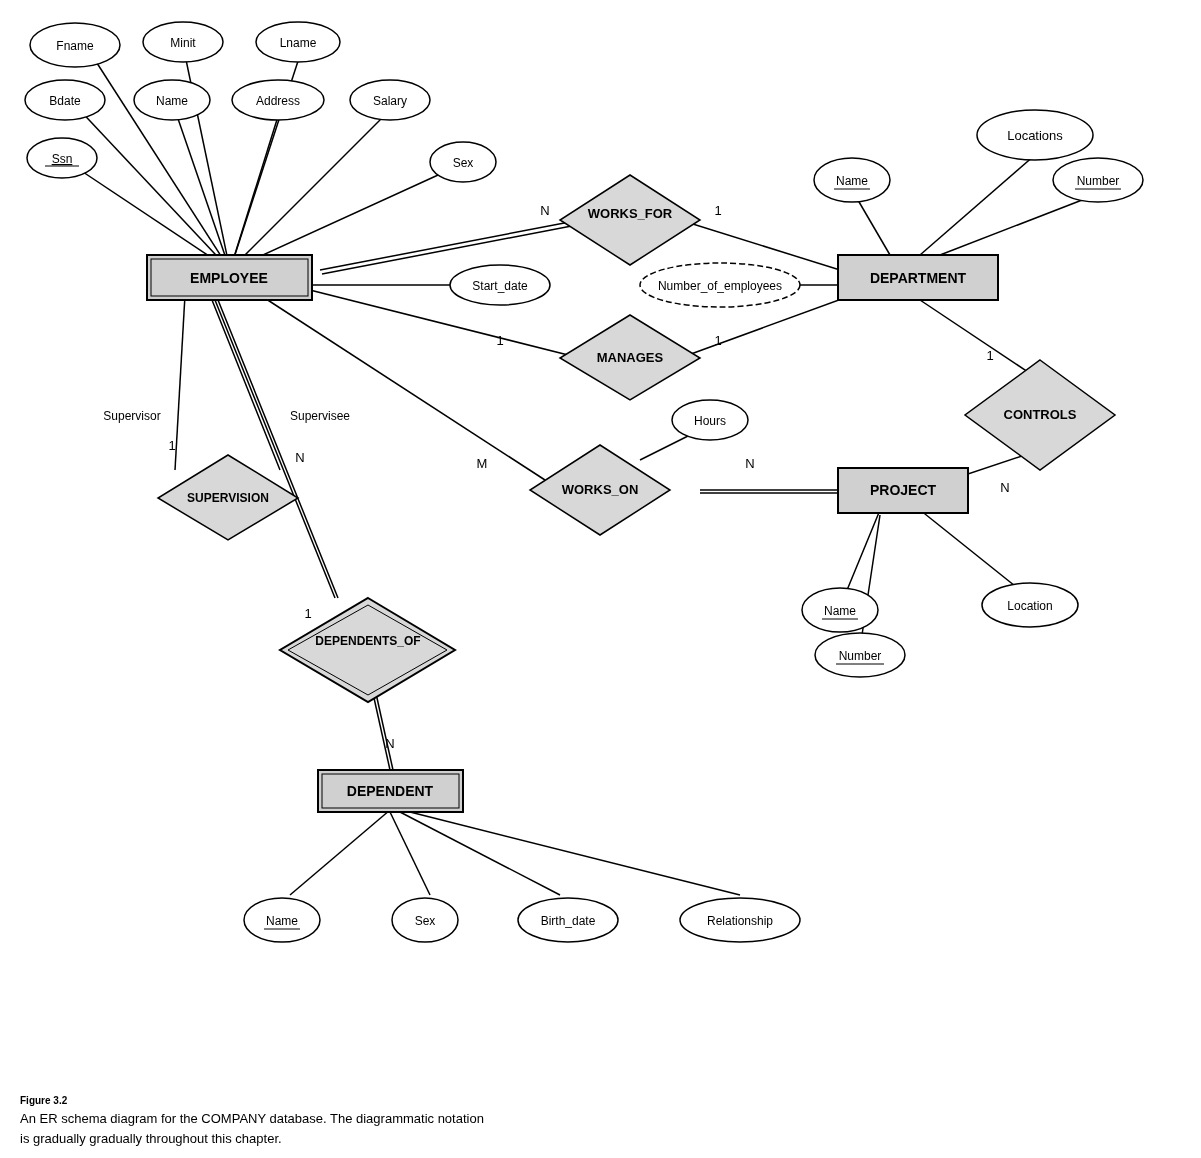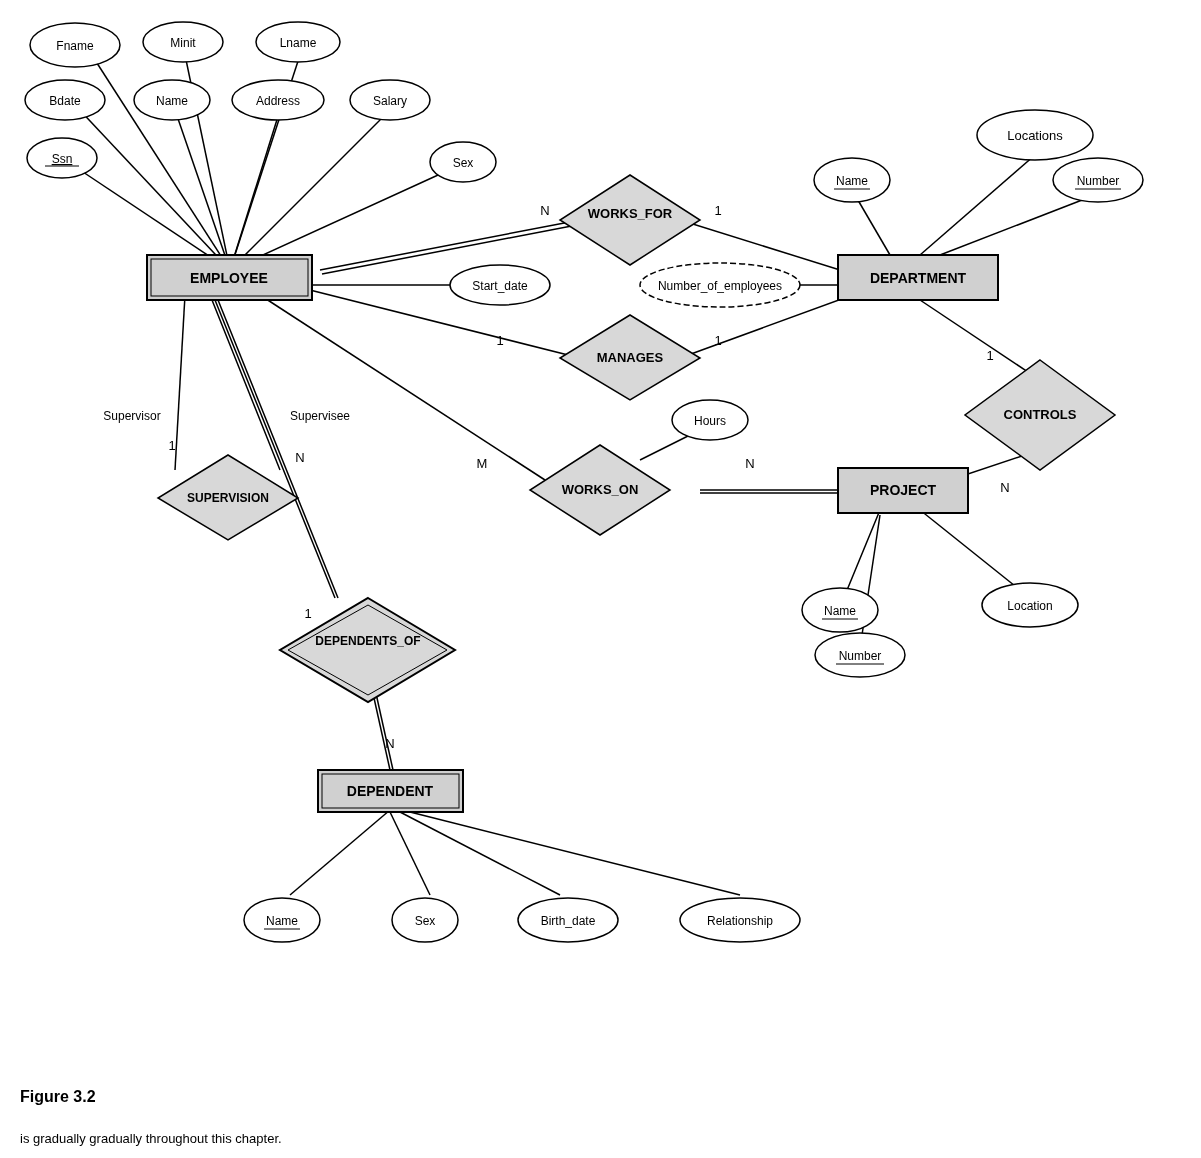--- a/index.html
+++ b/index.html
@@ -20,21 +20,21 @@
 
     .caption {
       position: absolute;
       bottom: 10px;
       left: 20px;
       font-size: 13px;
       line-height: 1.5;
     }
     .caption-title {
       font-weight: bold;
-      font-size: 16px;
+      font-size: 10px;
     }
   </style>
 </head>
 <body>
 
 <div id="diagram-container">
 <svg id="er-diagram" xmlns="http://www.w3.org/2000/svg">
   <defs>
     <marker id="none" markerWidth="0" markerHeight="0"></marker>
   </defs>
@@ -237,15 +237,15 @@
   <text x="390" y="748" text-anchor="middle" font-size="13" font-family="Arial">N</text>
 
   <text x="132" y="420" text-anchor="middle" font-size="12" font-family="Arial">Supervisor</text>
   <text x="320" y="420" text-anchor="middle" font-size="12" font-family="Arial">Supervisee</text>
 
 </svg>
 </div>
 
 <div class="caption">
   <span class="caption-title">Figure 3.2</span><br>
-  <br>
+  <span>An ER schema diagram for the COMPANY database. The diagrammatic notation</span><br>
   <span>is gradually gradually throughout this chapter.</span>
 </div>
 
 </body></html>

